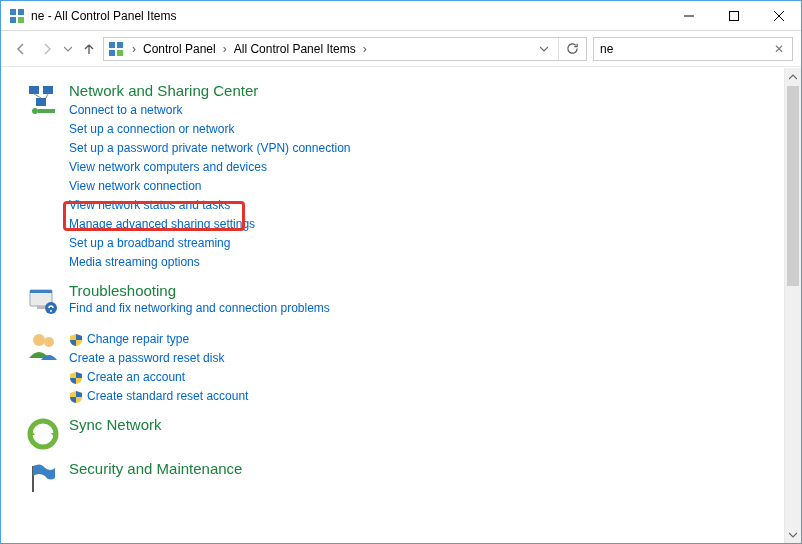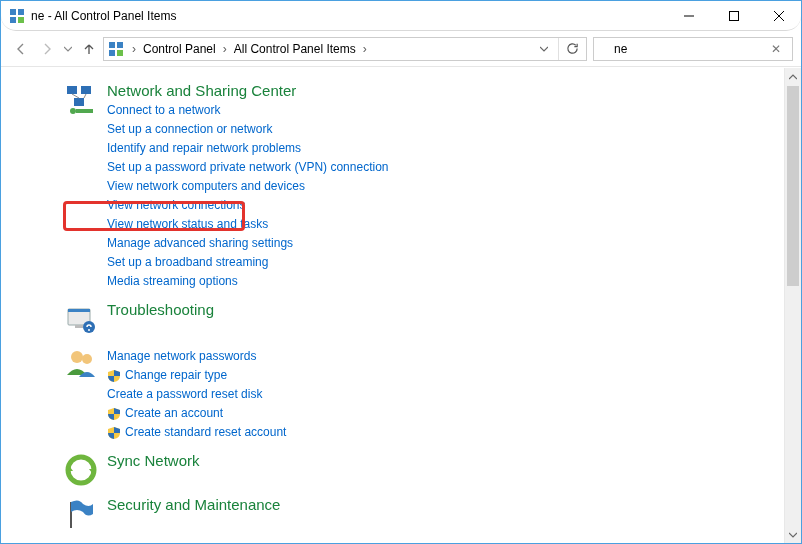--- a/index.html
+++ b/index.html
@@ -13,21 +13,20 @@
       border: 1px solid #4aa0e0;
       position: relative;
     }
     
     .titlebar {
       height: 30px;
       display: flex;
       align-items: center;
       border-bottom: 1px solid #d9d9d9;
       background: #fff;
-      border-radius: 15px;
     }
     .app-icon {
       width: 16px; height: 16px;
       margin: 0 6px 0 8px;
       display: inline-block;
     }
     .title-text { font-size: 12px; color: #000; }
     .win-controls { margin-left: auto; display: flex; }
     .win-btn {
       width: 45px; height: 29px;
@@ -67,40 +66,39 @@
       width: 28px; height: 22px;
       display:flex; align-items:center; justify-content:center;
       color:#606060;
     }
     .refresh-btn { border-left: 1px solid #e0e0e0; }
     .searchbox {
       width: 200px; height: 24px;
       border: 1px solid #cccccc;
       margin-left: 4px;
       display: flex; align-items: center;
-      padding: 0 20px;
+      padding: 0 6px;
       color: #000;
     }
     .searchbox input {
       border: none; outline: none;
       flex: 1; font-size: 12px;
       background: transparent;
     }
     .clear-x { color:#777; padding:0 2px; }
     
     .content-wrap {
       position: absolute;
       top: 67px; left: 0; right: 0; bottom: 0;
       display: flex;
     }
     .content {
       flex: 1;
       overflow: hidden;
       padding: 14px 0 0 26px;
-      margin-left: 38px;
     }
     .scrollbar {
       width: 17px;
       background: #f0f0f0;
       border-left: 1px solid #e8e8e8;
       position: relative;
     }
     .scrollbar .arrow { height: 17px; display:flex; align-items:center; justify-content:center; color:#606060;}
     .scrollbar .thumb {
       position:absolute; left:2px; right:2px;
@@ -247,30 +245,27 @@
       <div class="cat-body">
         <div class="cat-title">Network and Sharing Center</div>
         <div class="link-list">
           <div class="link-row">
               <span class="link">Connect to a network</span>
             </div>
           <div class="link-row">
               <span class="link">Set up a connection or network</span>
             </div>
           <div class="link-row">
-              <span class="link">Identify and repair network problems</span>
-            </div>
-          <div class="link-row">
               <span class="link">Set up a password private network (VPN) connection</span>
             </div>
           <div class="link-row">
               <span class="link">View network computers and devices</span>
             </div>
           <div class="link-row">
-              <span class="link">View network connections</span>
+              <span class="link">View network connection</span>
             </div>
           <div class="link-row">
               <span class="link">View network status and tasks</span>
             </div>
           <div class="link-row">
               <span class="link">Manage advanced sharing settings</span>
             </div>
           <div class="link-row">
               <span class="link">Set up a broadband streaming</span>
             </div>
@@ -287,37 +282,37 @@
             <rect x="3" y="6" width="22" height="16" rx="1" fill="#eaeaea" stroke="#9aa"></rect>
             <rect x="3" y="6" width="22" height="3" fill="#3b82c4"></rect>
             <rect x="10" y="22" width="8" height="3" fill="#bbb"></rect>
             <circle cx="24" cy="24" r="6" fill="#2e6fb5"></circle>
             <path d="M22 24 a2 2 0 1 1 4 0" fill="none" stroke="#fff" stroke-width="1.5"></path>
             <line x1="24" y1="26" x2="24" y2="28" stroke="#fff" stroke-width="1.5"></line>
           </svg>
       </span>
       <div class="cat-body">
         <div class="cat-title">Troubleshooting</div>
+        <div class="link-row">
+            <span class="link">Find and fix networking and connection problems</span>
+          </div>
       </div>
     </div>
 
     <div class="category">
       <span class="cat-icon">
         <svg viewBox="0 0 32 32">
             <circle cx="12" cy="10" r="6" fill="#f2c57a"></circle>
             <path d="M2 28 Q12 16 22 28 Z" fill="#4a9a3d"></path>
             <circle cx="22" cy="12" r="5" fill="#f2c57a"></circle>
             <path d="M14 30 Q22 20 30 30 Z" fill="#3b82c4"></path>
           </svg>
       </span>
       <div class="cat-body">
         <div class="link-list">
-          <div class="link-row">
-              <span class="link">Manage network passwords</span>
-            </div>
           <div class="link-row">
             <span class="shield"><svg viewBox="0 0 14 14">
                   <path d="M7 1 L13 3 V7 Q13 12 7 13 Q1 12 1 7 V3 Z" fill="#f7c945"></path>
                   <path d="M7 1 L13 3 V7 L7 7 Z" fill="#2e6fb5"></path>
                   <path d="M1 7 L7 7 L7 13 Q1 12 1 7" fill="#2e6fb5"></path>
                 </svg></span>
             <span class="link">Change repair type</span>
           </div>
           <div class="link-row">
               <span class="link">Create a password reset disk</span>

